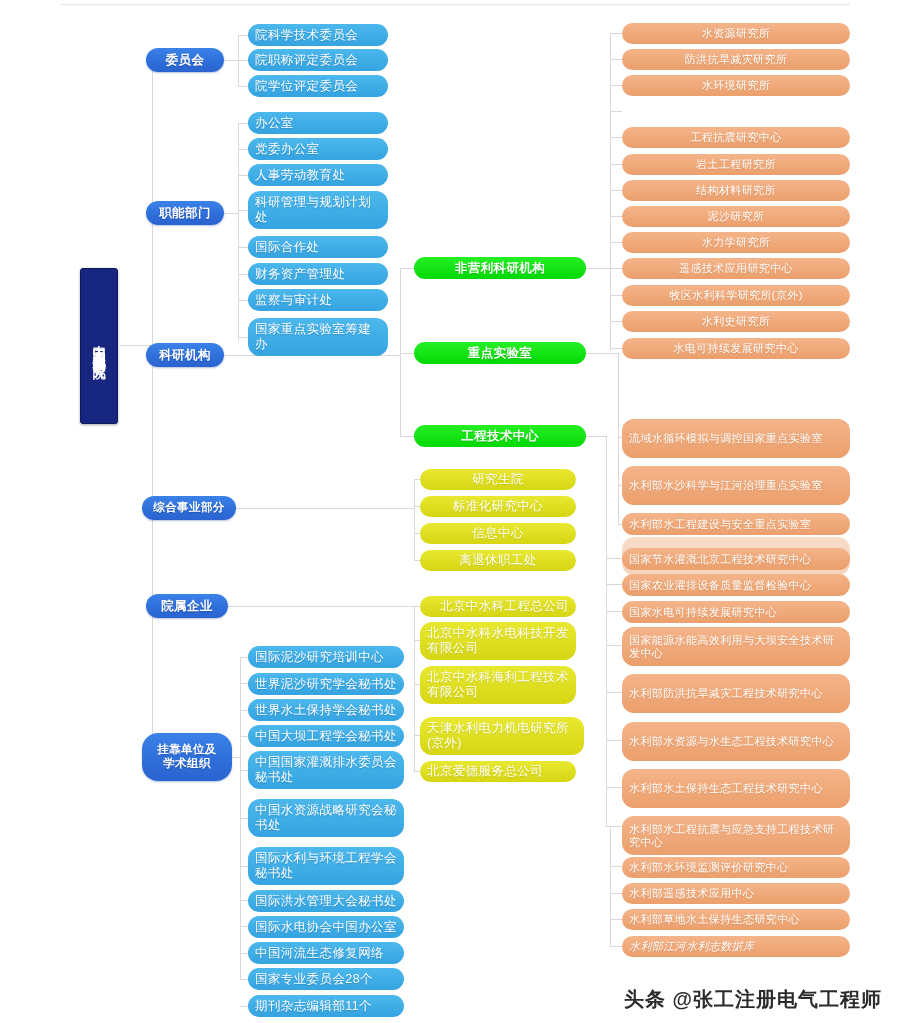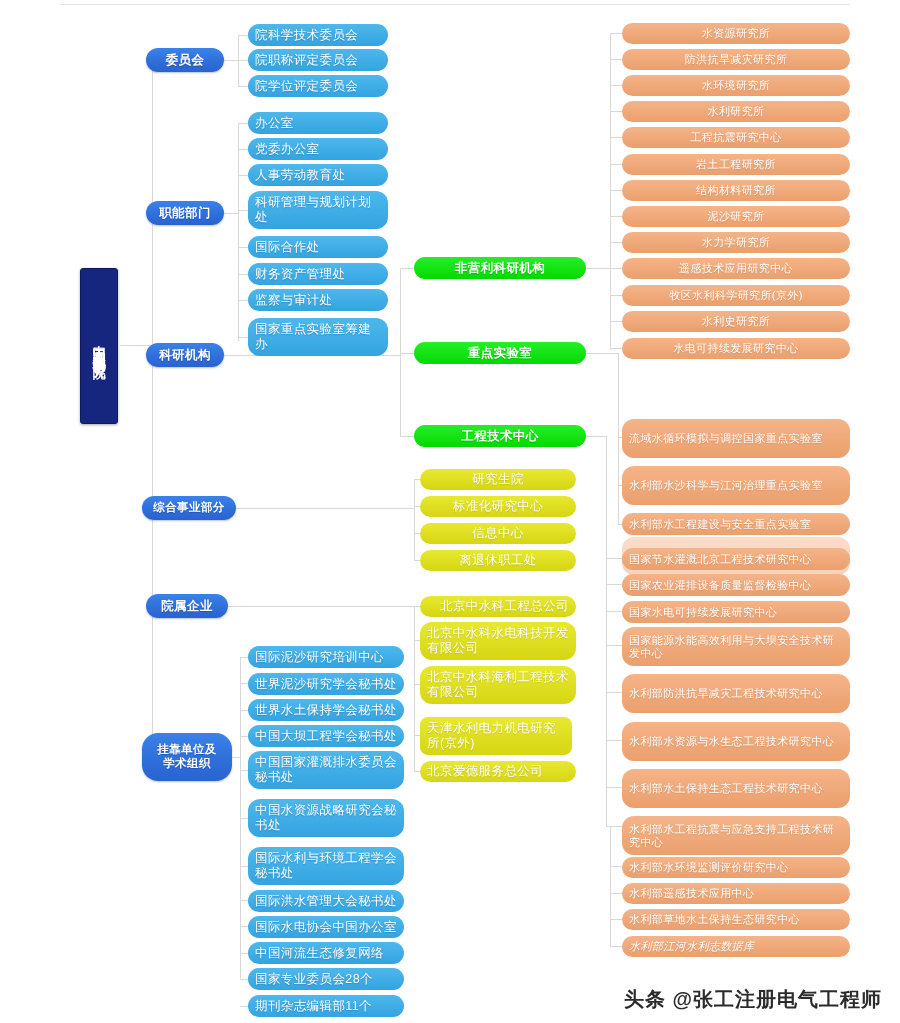--- a/index.html
+++ b/index.html
@@ -216,21 +216,20 @@
   <div class="node lv3" style="left:248px;top:289px;width:140px;height:22px;">监察与审计处</div>
   <div class="node lv3" style="left:248px;top:318px;width:140px;height:38px;">国家重点实验室筹建办</div>
 
   <div class="node green" style="left:414px;top:257px;width:172px;height:22px;">非营利科研机构</div>
   <div class="node green" style="left:414px;top:342px;width:172px;height:22px;">重点实验室</div>
   <div class="node green" style="left:414px;top:425px;width:172px;height:22px;">工程技术中心</div>
 
   <div class="node orange ctr" style="left:622px;top:23px;width:228px;height:21px;">水资源研究所</div>
   <div class="node orange ctr" style="left:622px;top:49px;width:228px;height:21px;">防洪抗旱减灾研究所</div>
   <div class="node orange ctr" style="left:622px;top:75px;width:228px;height:21px;">水环境研究所</div>
-  <div class="node orange ctr" style="left:622px;top:101px;width:228px;height:21px;">水利研究所</div>
   <div class="node orange ctr" style="left:622px;top:127px;width:228px;height:21px;">工程抗震研究中心</div>
   <div class="node orange ctr" style="left:622px;top:154px;width:228px;height:21px;">岩土工程研究所</div>
   <div class="node orange ctr" style="left:622px;top:180px;width:228px;height:21px;">结构材料研究所</div>
   <div class="node orange ctr" style="left:622px;top:206px;width:228px;height:21px;">泥沙研究所</div>
   <div class="node orange ctr" style="left:622px;top:232px;width:228px;height:21px;">水力学研究所</div>
   <div class="node orange ctr" style="left:622px;top:258px;width:228px;height:21px;">遥感技术应用研究中心</div>
   <div class="node orange ctr" style="left:622px;top:285px;width:228px;height:21px;">牧区水利科学研究所(京外)</div>
   <div class="node orange ctr" style="left:622px;top:311px;width:228px;height:21px;">水利史研究所</div>
   <div class="node orange ctr" style="left:622px;top:338px;width:228px;height:21px;">水电可持续发展研究中心</div>
 
@@ -253,21 +252,21 @@
   <div class="node orange" style="left:622px;top:936px;width:228px;height:21px;font-style:italic;">水利部江河水利志数据库</div>
 
   <div class="node yellow ctr" style="left:420px;top:469px;width:156px;height:21px;">研究生院</div>
   <div class="node yellow ctr" style="left:420px;top:496px;width:156px;height:21px;">标准化研究中心</div>
   <div class="node yellow ctr" style="left:420px;top:523px;width:156px;height:21px;">信息中心</div>
   <div class="node yellow ctr" style="left:420px;top:550px;width:156px;height:21px;">离退休职工处</div>
 
   <div class="node yellow" style="left:420px;top:596px;width:156px;height:21px;padding-left:20px;">北京中水科工程总公司</div>
   <div class="node yellow" style="left:420px;top:622px;width:156px;height:38px;">北京中水科水电科技开发有限公司</div>
   <div class="node yellow" style="left:420px;top:666px;width:156px;height:38px;">北京中水科海利工程技术有限公司</div>
-  <div class="node yellow" style="left:420px;top:717px;width:152px;height:38px;border-radius:8px;">天津水利电力机电研究所(京外)</div>
+  <div class="node yellow" style="left:420px;top:717px;width:164px;height:38px;">天津水利电力机电研究所(京外)</div>
   <div class="node yellow" style="left:420px;top:761px;width:156px;height:21px;">北京爱德服务总公司</div>
 
   <div class="node lv3" style="left:248px;top:646px;width:156px;height:22px;">国际泥沙研究培训中心</div>
   <div class="node lv3" style="left:248px;top:673px;width:156px;height:22px;">世界泥沙研究学会秘书处</div>
   <div class="node lv3" style="left:248px;top:699px;width:156px;height:22px;">世界水土保持学会秘书处</div>
   <div class="node lv3" style="left:248px;top:725px;width:156px;height:22px;">中国大坝工程学会秘书处</div>
   <div class="node lv3" style="left:248px;top:751px;width:156px;height:38px;">中国国家灌溉排水委员会秘书处</div>
   <div class="node lv3" style="left:248px;top:799px;width:156px;height:38px;">中国水资源战略研究会秘书处</div>
   <div class="node lv3" style="left:248px;top:847px;width:156px;height:38px;">国际水利与环境工程学会秘书处</div>
   <div class="node lv3" style="left:248px;top:890px;width:156px;height:22px;">国际洪水管理大会秘书处</div>

